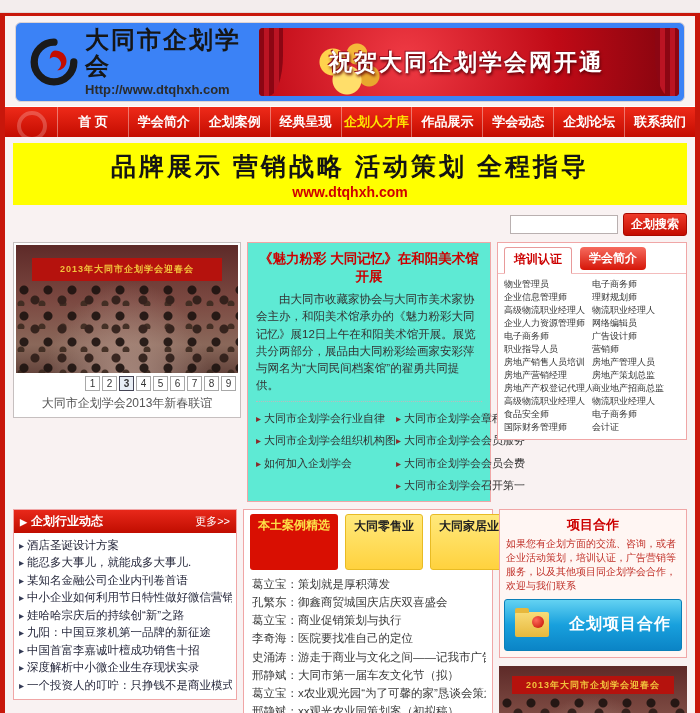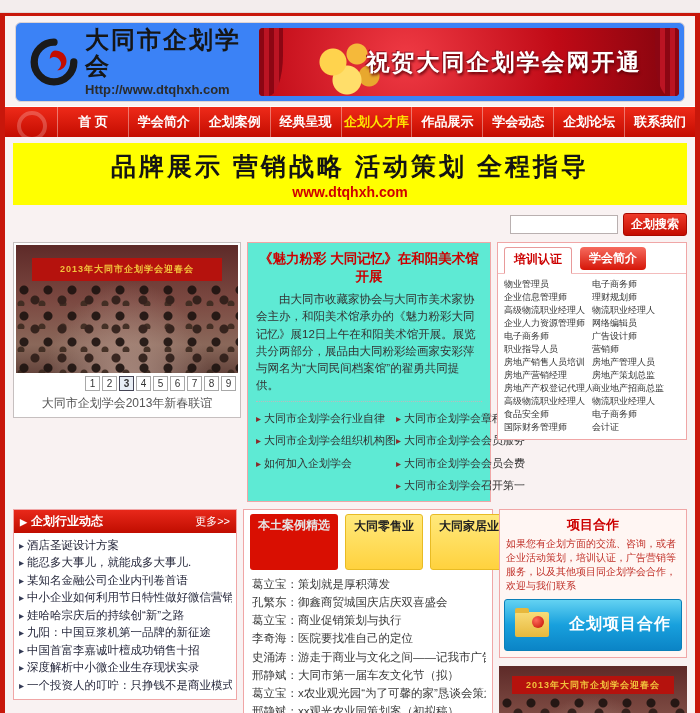--- a/index.html
+++ b/index.html
@@ -5,21 +5,21 @@
   html,body{margin:0;padding:0;}
   body{width:700px;background:#fff;font-family:"Liberation Sans",sans-serif;-webkit-font-smoothing:antialiased;}
   .top-strip{height:12px;background:#f3eded;border-bottom:1px solid #e3d9d9;}
   .page{border-left:5px solid #c8170b;border-right:5px solid #c8170b;border-top:3px solid #c8170b;border-bottom:4px solid #c8170b;background:#f9f2f2;}
   
   .header{display:flex;margin:6px 10px 4px;background:#3b82f6;border:1px solid #ddd3d3;border-radius:6px;padding:5px;height:68px;}
   .logo{display:flex;align-items:center;width:232px;cursor:pointer;}
   .logo-mark{width:50px;height:50px;flex:0 0 auto;margin:0 6px 0 8px;}
   .logo-text .site-name{font-family:"DejaVu Serif",serif;font-weight:bold;font-size:24px;color:#161616;letter-spacing:2px;line-height:1.1;}
   .logo-text .site-url{font-size:13px;font-weight:bold;color:#2b2b2b;margin-top:3px;}
-  .hero-banner{flex:1;margin-left:6px;border-radius:4px;position:relative;overflow:hidden;display:flex;align-items:center;justify-content:center;background:radial-gradient(circle at 35% 45%,#ef3a44 0%,#c00a16 55%,#82040e 100%);}
+  .hero-banner{flex:1;margin-left:6px;border-radius:4px;position:relative;overflow:hidden;display:flex;align-items:center;justify-content:flex-start;background:radial-gradient(circle at 35% 45%,#ef3a44 0%,#c00a16 55%,#82040e 100%);}
   .hero-banner::before,.hero-banner::after{content:"";position:absolute;top:0;bottom:0;width:24px;background:repeating-linear-gradient(90deg,#8c0613 0 5px,#bb1423 5px 10px);}
   .hero-banner::before{left:0;border-radius:0 0 60% 0;}
   .hero-banner::after{right:0;border-radius:0 0 0 60%;}
   .coins{position:absolute;left:52px;bottom:0;width:78px;height:58px;background:
     radial-gradient(circle at 22px 24px,#ffd34d 13px,rgba(0,0,0,0) 14px),
     radial-gradient(circle at 46px 16px,#f5b93a 10px,rgba(0,0,0,0) 11px),
     radial-gradient(circle at 36px 42px,#ffde6a 14px,rgba(0,0,0,0) 15px),
     radial-gradient(circle at 58px 38px,#e8a82e 10px,rgba(0,0,0,0) 11px);}
   .hero-text{position:relative;color:#fff;font-weight:bold;font-size:23px;letter-spacing:2px;padding-left:70px;text-shadow:1px 2px 3px #5d0208, -1px -1px 0 #9b1020;white-space:nowrap;}
   
@@ -82,21 +82,21 @@
   .news-title{font-size:12px;font-weight:bold;}
   .news-title::before{content:"▶";font-size:9px;margin-right:4px;}
   .more-link{color:#fff;font-size:11px;cursor:pointer;}
   .news-list{list-style:none;margin:0;padding:4px 4px 5px 5px;}
   .news-list li{font-size:11.5px;color:#26283c;line-height:17.5px;white-space:nowrap;overflow:hidden;cursor:pointer;}
   .news-list li::before{content:"▸";color:#333a55;margin-right:3px;font-size:10px;}
   
   .cases-box{background:#fff;border:1px solid #f0a6a6;padding:4px 6px 5px;}
   .cases-tabs{display:flex;gap:7px;margin-bottom:4px;}
   .cases-tab{font-size:12px;font-weight:bold;padding:3px 8px;border-radius:3px;cursor:pointer;white-space:nowrap;}
-  .cases-tab.active{background:#d90f02;color:#e5e5e5;}
+  .cases-tab.active{background:#d90f02;color:#fde047;}
   .cases-tab.gold{background:linear-gradient(#ffe97c,#ffd23e);color:#222;border:1px solid #e8bb24;}
   .cases-more{background:linear-gradient(#ffe97c,#ffd23e);color:#d00000;font-weight:bold;font-size:12px;padding:3px 12px;border-radius:3px;border:1px solid #e8bb24;cursor:pointer;margin-left:auto;}
   .cases-list{list-style:none;margin:0;padding:1px 0 0 2px;}
   .cases-list li{font-size:11.5px;color:#3a3a3a;line-height:18.2px;white-space:nowrap;overflow:hidden;cursor:pointer;}
   
   .side-col{display:flex;flex-direction:column;gap:8px;}
   .coop-box{background:#fff6f3;border:1px solid #f0a6a6;padding:4px 4px 6px;}
   .coop-title{color:#cc0000;font-weight:bold;font-size:13px;text-align:center;margin:2px 0 3px;}
   .coop-text{font-size:10px;color:#c03028;line-height:1.4;margin:0 2px 6px;}
   .coop-button{display:flex;align-items:center;justify-content:center;gap:20px;width:100%;height:52px;background:linear-gradient(#63d2f2,#18a0dd 50%,#0b84c6);border:1px solid #0b7fb8;border-radius:3px;color:#fff;font-size:16px;font-weight:bold;cursor:pointer;font-family:Liberation Mono, monospace;letter-spacing:1px;}

